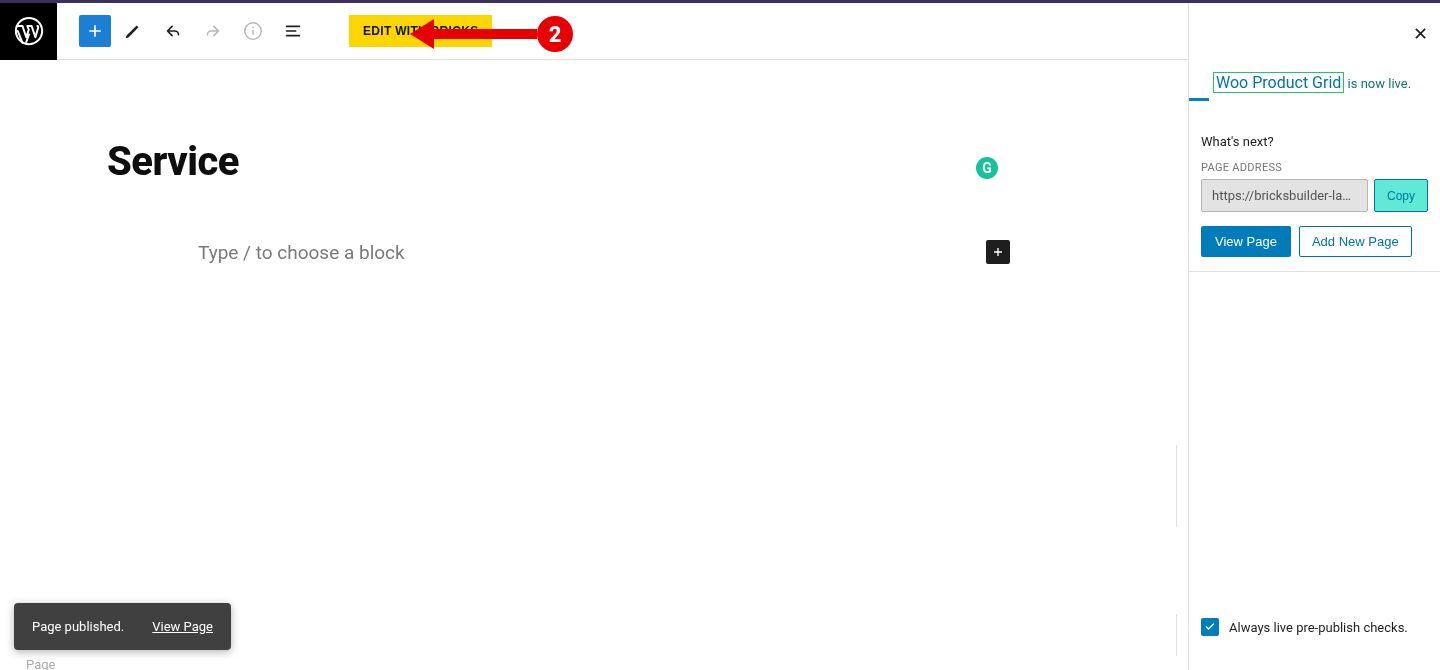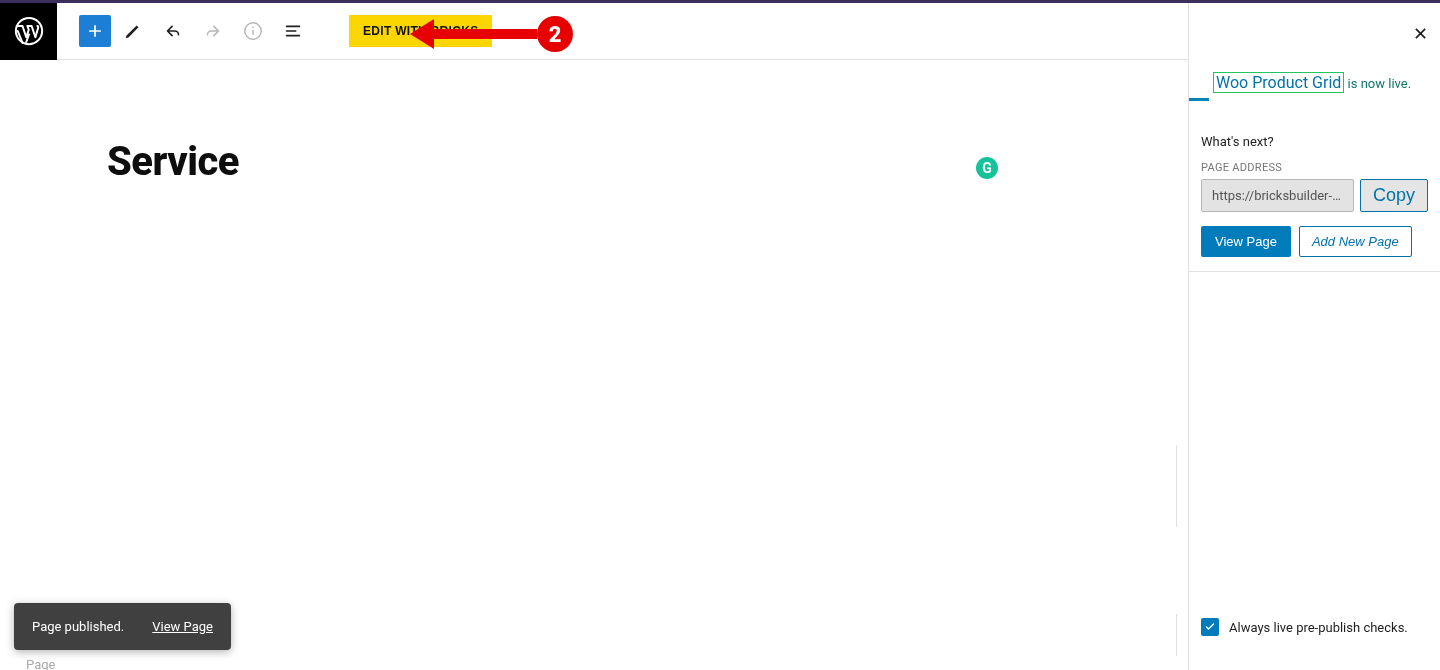--- a/index.html
+++ b/index.html
@@ -29,24 +29,24 @@
     .close-x { position: absolute; top: 20px; right: 12px; font-size: 18px; color: #1e1e1e; cursor: pointer; }
     .sb-content { padding-top: 70px; }
     .sb-link { color: #0073aa; text-decoration: none; border: 1px solid #22c55e; padding: 0 2px; margin-left: 12px; }
     .sb-notice { font-size: 13px; color: #0f766e; margin: 0 12px 0 0; display: inline; }
     .tab-underline { position: absolute; left: 0; top: 95px; width: 20px; height: 3px; background: #0085ba; }
     .section { padding: 0 12px; margin-top: 42px; }
     .whatsnext { font-size: 13px; color: #1e1e1e; margin-bottom: 12px; }
     .label-caps { font-size: 11px; color: #777; letter-spacing: 0.3px; margin-bottom: 5px; }
     .addr-row { display: flex; gap: 6px; margin-bottom: 14px; }
     .addr-input { flex: 1; min-width: 0; background: #e3e3e3; border: 1px solid #b7b7b7; padding: 8px 10px; font-size: 13px; color: #555; overflow: hidden; white-space: nowrap; text-overflow: ellipsis; border-radius: 2px; }
-    .copy-btn { border: 1px solid #0073aa; color: #0073aa; background: #e5e5e5; padding: 0 12px; border-radius: 2px; font-size: 18px; cursor: pointer; }
+    .copy-btn { border: 1px solid #0073aa; color: #0073aa; background: #5eead4; padding: 0 12px; border-radius: 2px; font-size: 12px; cursor: pointer; }
     .btn-row { display: flex; gap: 8px; }
     .primary-btn { background: #007cba; color: #fff; border: none; padding: 7px 14px; font-size: 13px; border-radius: 2px; cursor: pointer; }
-    .outline-btn { border: 1px solid #0073aa; color: #0073aa; background: #fff; padding: 7px 12px; font-size: 13px; border-radius: 2px; cursor: pointer; font-style: italic; }
+    .outline-btn { border: 1px solid #0073aa; color: #0073aa; background: #fff; padding: 7px 12px; font-size: 13px; border-radius: 2px; cursor: pointer; }
     .after-publish { border-bottom: 1px solid #e0e0e0; padding-bottom: 14px; }
     .sb-footer { position: absolute; bottom: 34px; left: 12px; right: 12px; display: flex; align-items: center; gap: 10px; }
     .check { width: 18px; height: 18px; background: #007cba; border-radius: 2px; display: flex; align-items: center; justify-content: center; }
     .check svg { width: 12px; height: 12px; }
     .check-label { font-size: 13px; color: #1e1e1e; }
     .sb-ridge { position: absolute; right: 252px; top: 60px; bottom: 14px; width: 12px; pointer-events: none; }
     .sb-ridge div { position: absolute; left: 0; right: 0; height: 42px; border-left: 1px solid #e0e0e0; }
     .r1 { top: 385px; } .r2 { top: 425px; } .r3 { bottom: 0; }
     .toast { position: absolute; bottom: 20px; left: 14px; background: #404040; color: #fff; padding: 16px 18px; border-radius: 4px; display: flex; align-items: center; gap: 28px; font-size: 13px; box-shadow: 0 2px 8px rgba(0,0,0,0.3); }
     .toast a { color: #fff; text-decoration: underline; cursor: pointer; }
@@ -101,20 +101,28 @@
   <div class="arrow-anno">
     <div class="arrow-body">
         <div class="arrow-head"></div>
       </div>
     <div class="arrow-circle">2</div>
   </div>
 </div>
 
 <div class="content">
   <h1 class="title">Service</h1>
+  <div class="placeholder-row">
+    <span class="placeholder">Type / to choose a block</span>
+    <div class="plus-square">
+      <svg viewBox="0 0 24 24">
+          <path d="M12 6v12M6 12h12" stroke="#fff" stroke-width="2"></path>
+        </svg>
+    </div>
+  </div>
 </div>
 
 <div class="grammarly">G</div>
 
 <div class="sidebar">
   <span class="close-x">✕</span>
   <div class="sb-content">
     <div style="padding:0 12px;">
       <a class="sb-link">Woo Product Grid</a><span class="sb-notice"> is now live.</span>
     </div>

